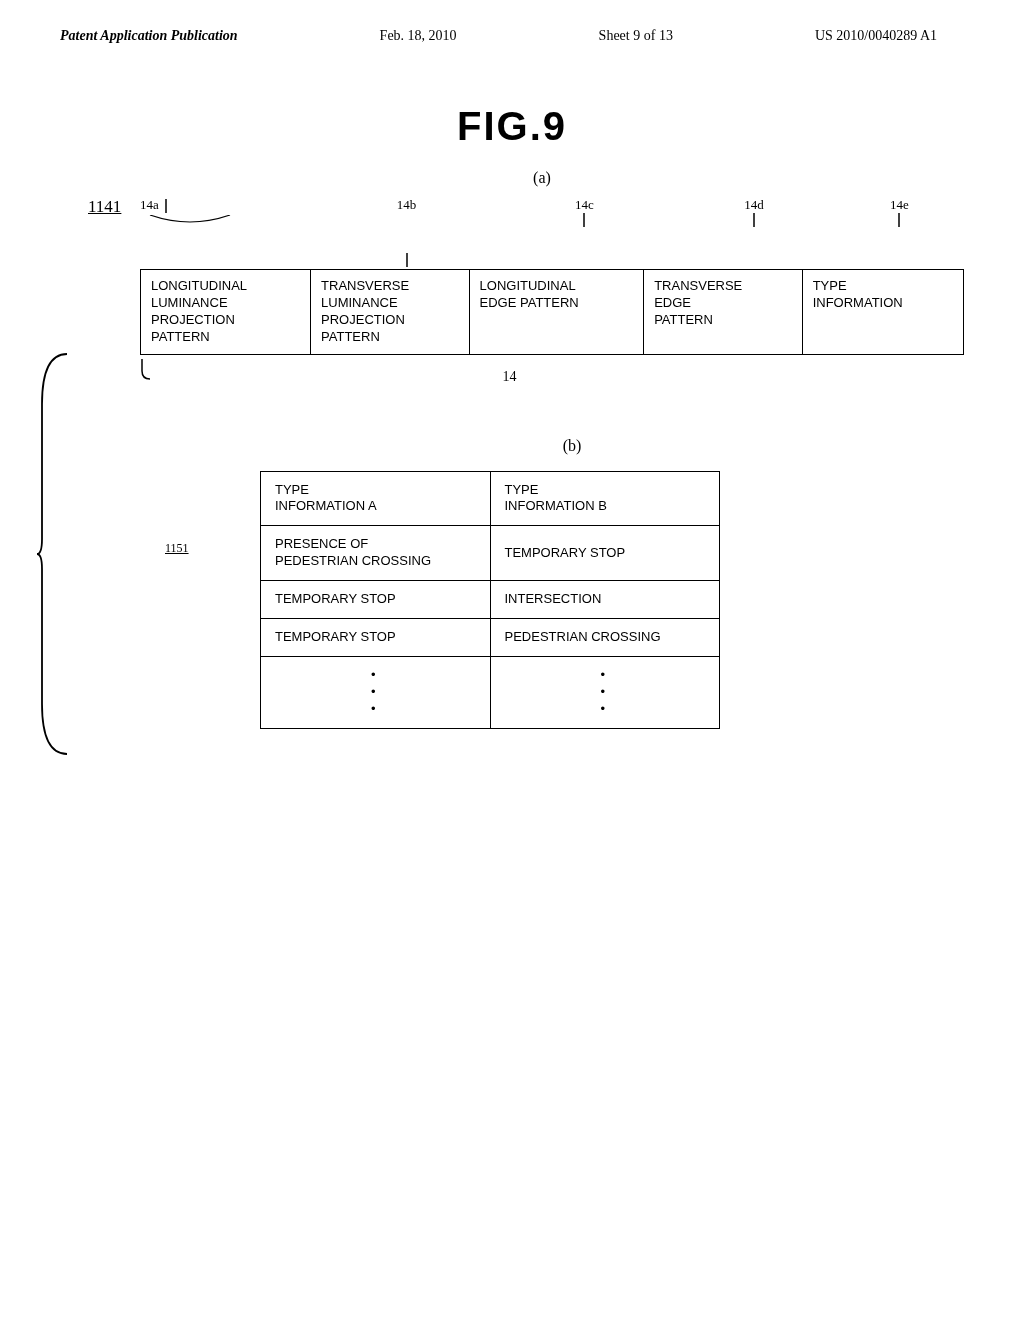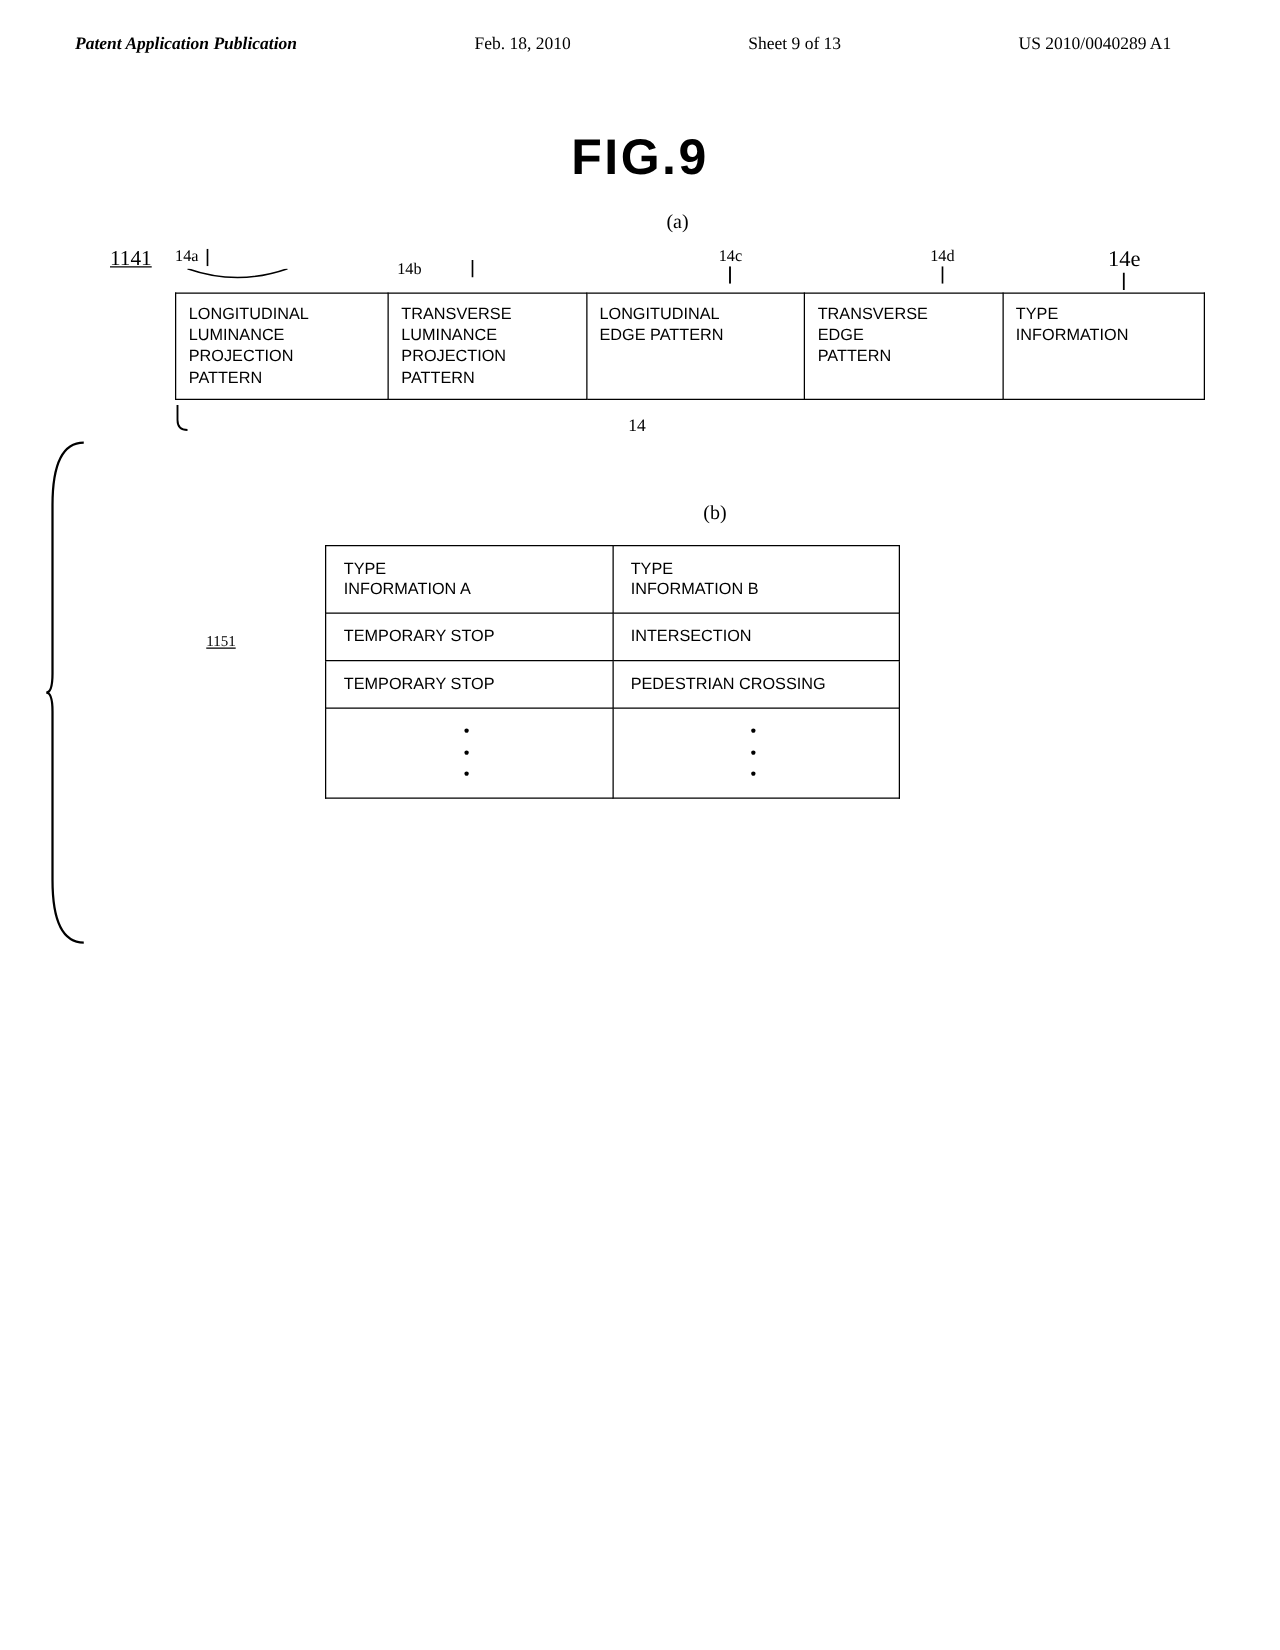--- a/index.html
+++ b/index.html
@@ -101,21 +101,21 @@
           <span style="font-size:13px;">14a</span>
           <svg width="2" height="14">
               <line x1="1" y1="0" x2="1" y2="14" stroke="black" stroke-width="1.5"></line>
             </svg>
         </div>
         <svg width="100%" height="10" style="margin-top:2px;">
             <path d="M10,0 Q50,14 90,0" fill="none" stroke="black" stroke-width="1.2"></path>
           </svg>
       </div>
 
-      <div style="display:flex; flex-direction:row; align-items:center; flex:1.1;gap:40px;">
+      <div style="display:flex; flex-direction:column; align-items:center; flex:1.1;gap:40px;">
         <span style="font-size:13px;">14b</span>
         <svg width="2" height="14">
             <line x1="1" y1="0" x2="1" y2="14" stroke="black" stroke-width="1.5"></line>
           </svg>
       </div>
 
       <div style="display:flex; flex-direction:column; align-items:center; flex:1.1;">
         <span style="font-size:13px;">14c</span>
         <svg width="2" height="14">
             <line x1="1" y1="0" x2="1" y2="14" stroke="black" stroke-width="1.5"></line>
@@ -123,21 +123,21 @@
       </div>
 
       <div style="display:flex; flex-direction:column; align-items:center; flex:1.0;">
         <span style="font-size:13px;">14d</span>
         <svg width="2" height="14">
             <line x1="1" y1="0" x2="1" y2="14" stroke="black" stroke-width="1.5"></line>
           </svg>
       </div>
 
       <div style="display:flex; flex-direction:column; align-items:center; flex:0.8;">
-        <span style="font-size:18px;">14e</span>
+        <span style="font-size:13px;">14e</span>
         <svg width="2" height="14">
             <line x1="1" y1="0" x2="1" y2="14" stroke="black" stroke-width="1.5"></line>
           </svg>
       </div>
     </div>
 
     <table class="table-a">
       <tbody>
           <tr>
         <td>LONGITUDINAL<br>LUMINANCE<br>PROJECTION<br>PATTERN</td>
@@ -172,20 +172,24 @@
       <span style="position:absolute; left:-95px; top:70px; font-size:12px; text-decoration:underline;">1151</span>
 
       <table class="table-b">
 
         <tbody>
             <tr>
           <td style="font-weight:normal;">TYPE<br>INFORMATION A</td>
           <td style="font-weight:normal;">TYPE<br>INFORMATION B</td>
         </tr>
 
+        <tr>
+          <td>PRESENCE OF<br>PEDESTRIAN CROSSING</td>
+          <td>TEMPORARY STOP</td>
+        </tr>
 
         <tr>
           <td>TEMPORARY STOP</td>
           <td>INTERSECTION</td>
         </tr>
 
         <tr>
           <td>TEMPORARY STOP</td>
           <td>PEDESTRIAN CROSSING</td>
         </tr>

